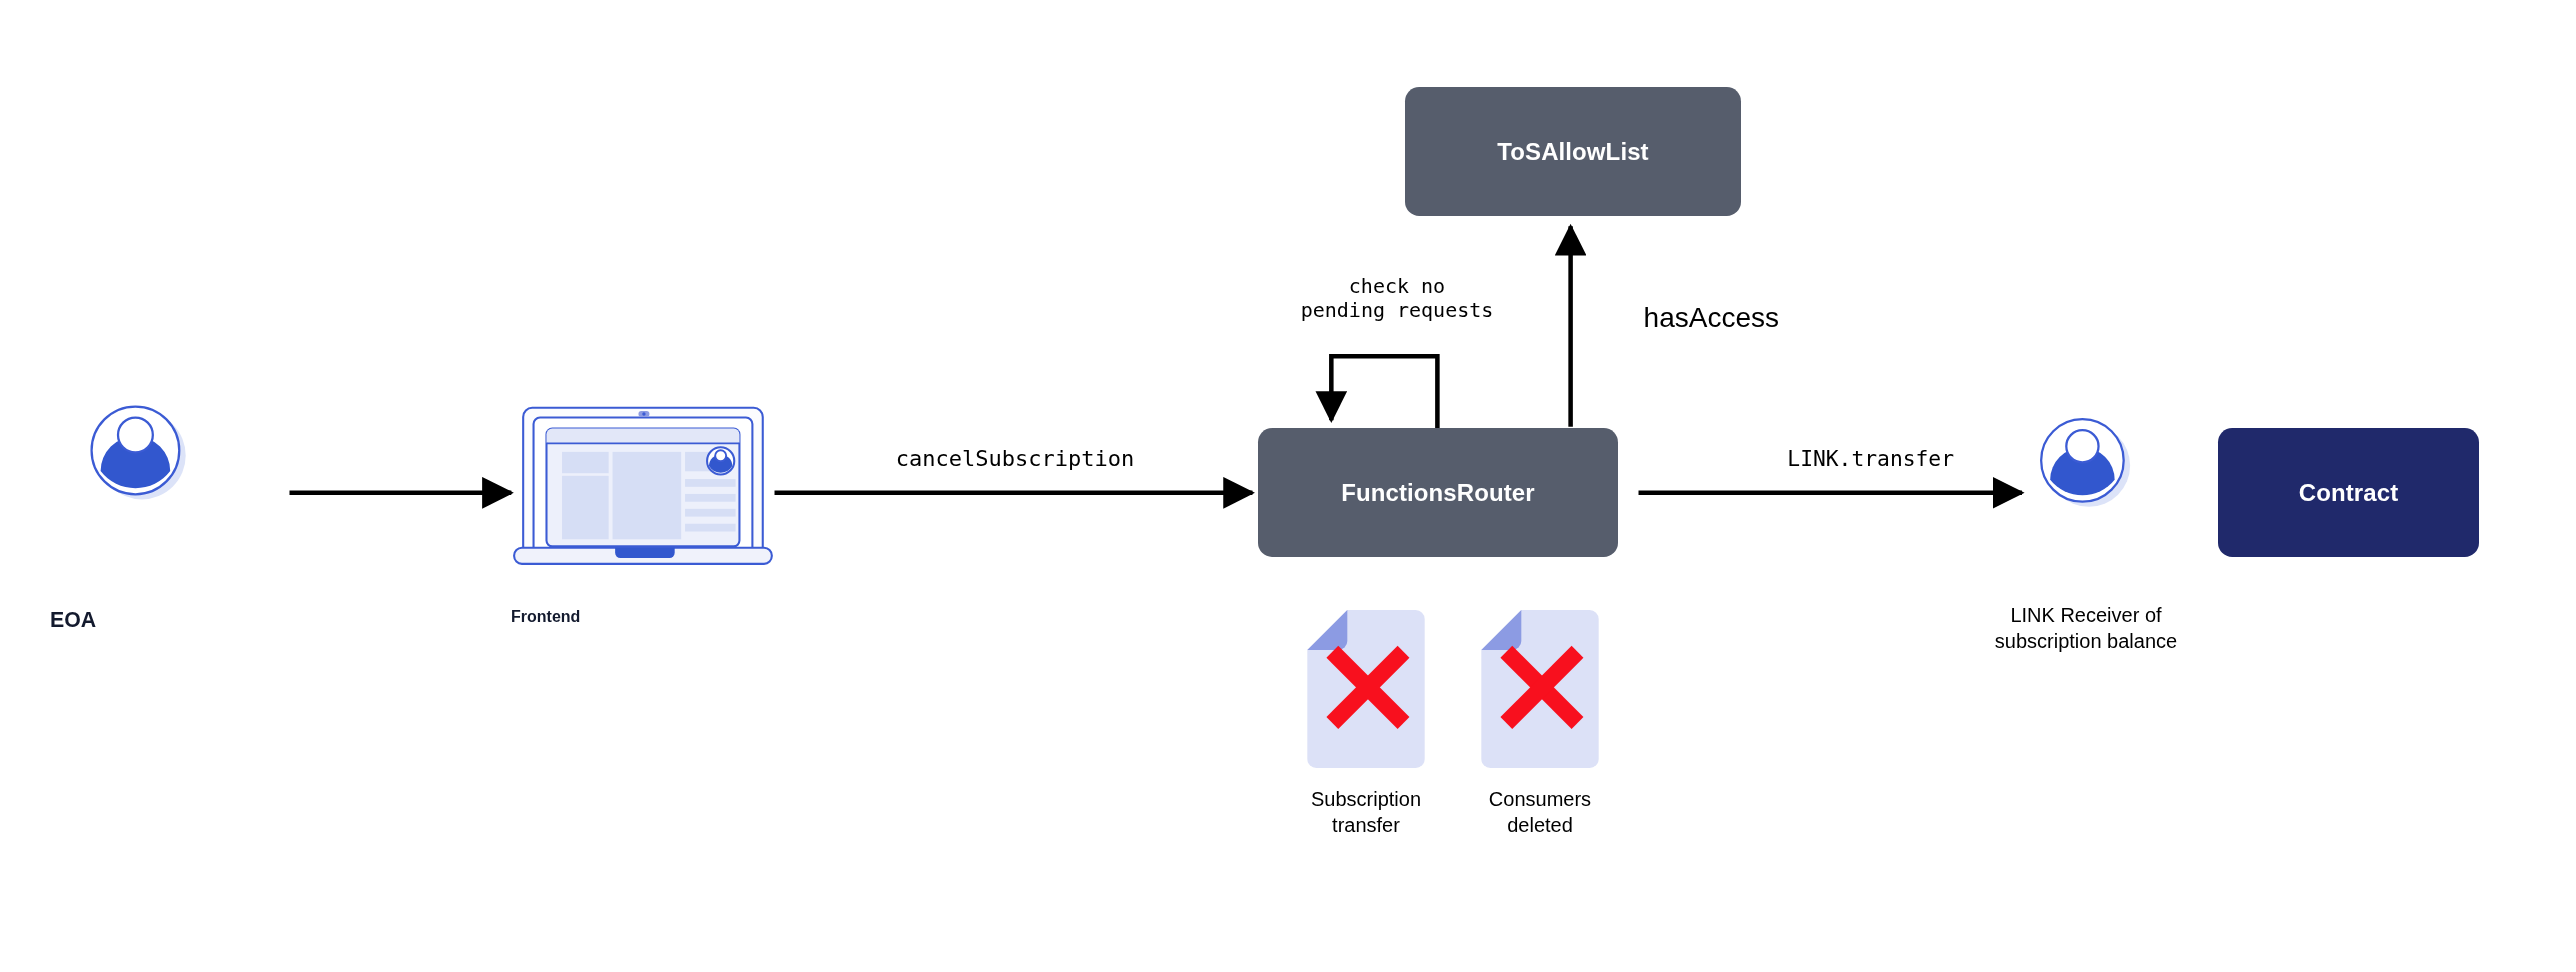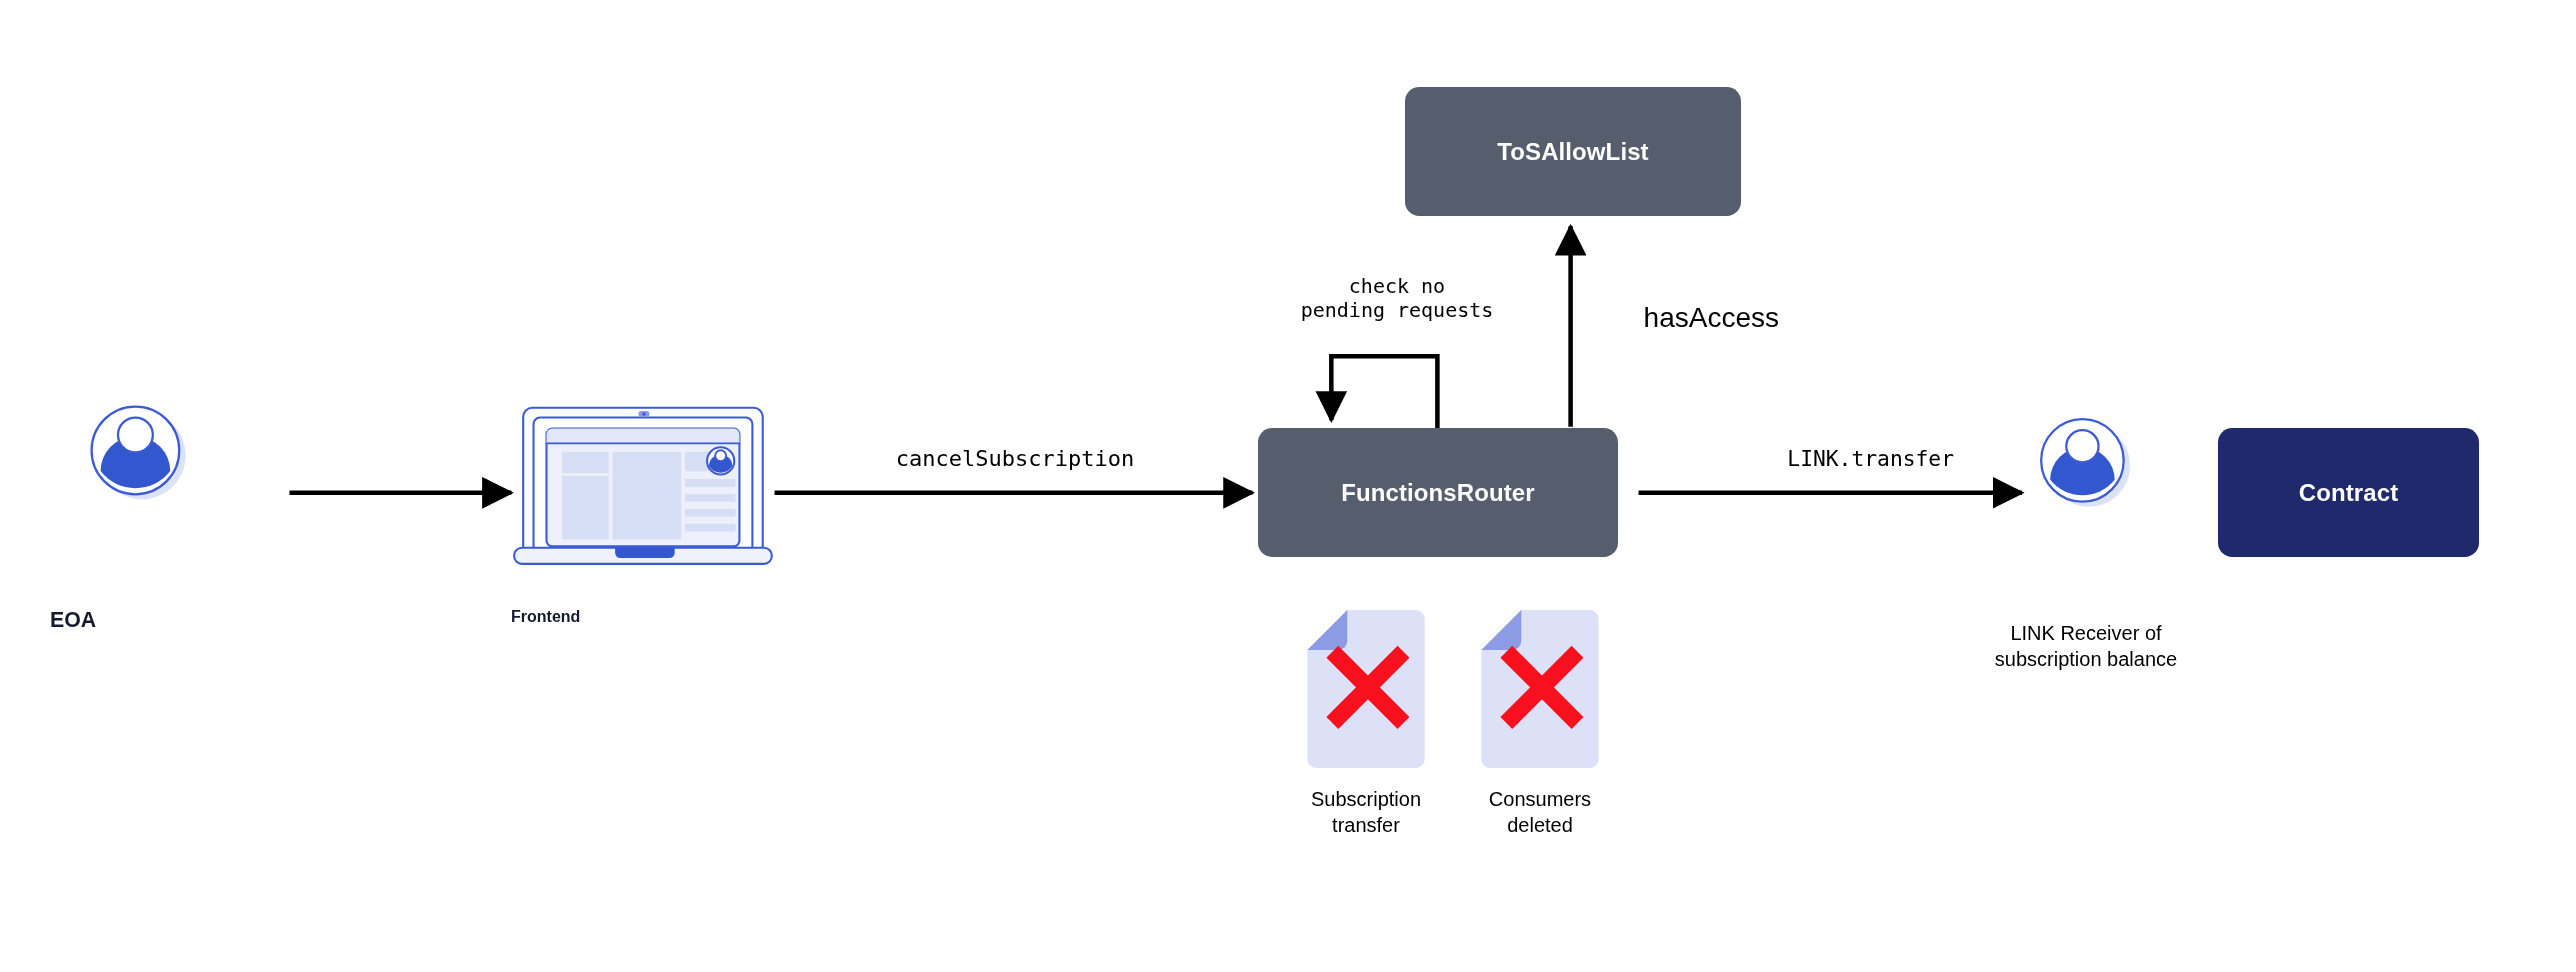--- a/index.html
+++ b/index.html
@@ -181,21 +181,21 @@
   </svg>
   <div class="caption" style="left:1439px; top:786px; width:202px; font-size:20px;">Consumers
 deleted</div>
 
   <svg class="abs" style="left:2036px; top:414px; width:98px; height:98px;" viewBox="0 0 152 152">
     <circle cx="82" cy="80" r="64" fill="#DCE3F8"></circle>
     <circle cx="72" cy="72" r="64" fill="#ffffff" stroke="#3B5BD4" stroke-width="3.5"></circle>
     <path d="M 22 102 a 50 50 0 0 1 100 0 a 64 64 0 0 1 -100 0 z" fill="#3257CE"></path>
     <circle cx="72" cy="50" r="25" fill="#ffffff" stroke="#3B5BD4" stroke-width="3.5"></circle>
   </svg>
-  <div class="caption" style="left:1989px; top:620px; width:194px; font-size:20px;text-align:center;">LINK Receiver of
+  <div class="caption" style="left:1989px; top:602px; width:194px; font-size:20px;text-align:center;">LINK Receiver of
 subscription balance</div>
 
   <div class="node-box navy" style="left:2218px; top:428px; width:261px; height:129px; font-size:24px;">
     <span>Contract</span>
   </div>
 
 </div>
 
 
 </body></html>

